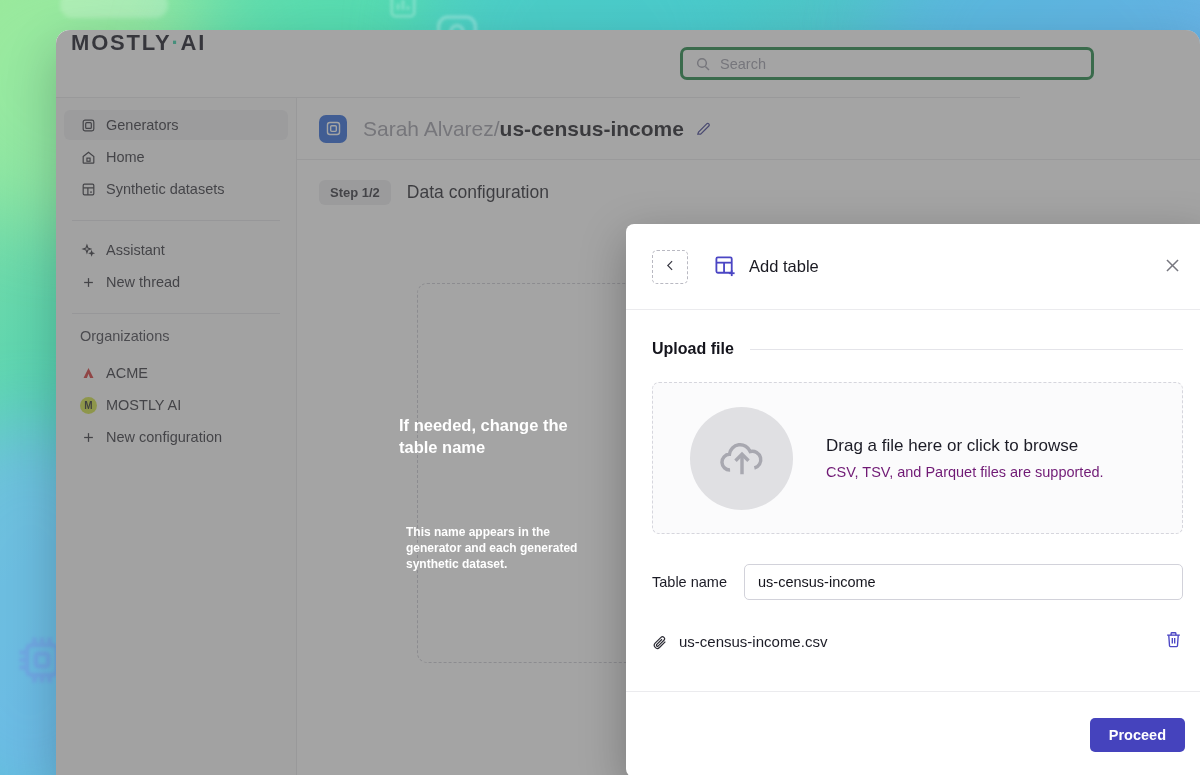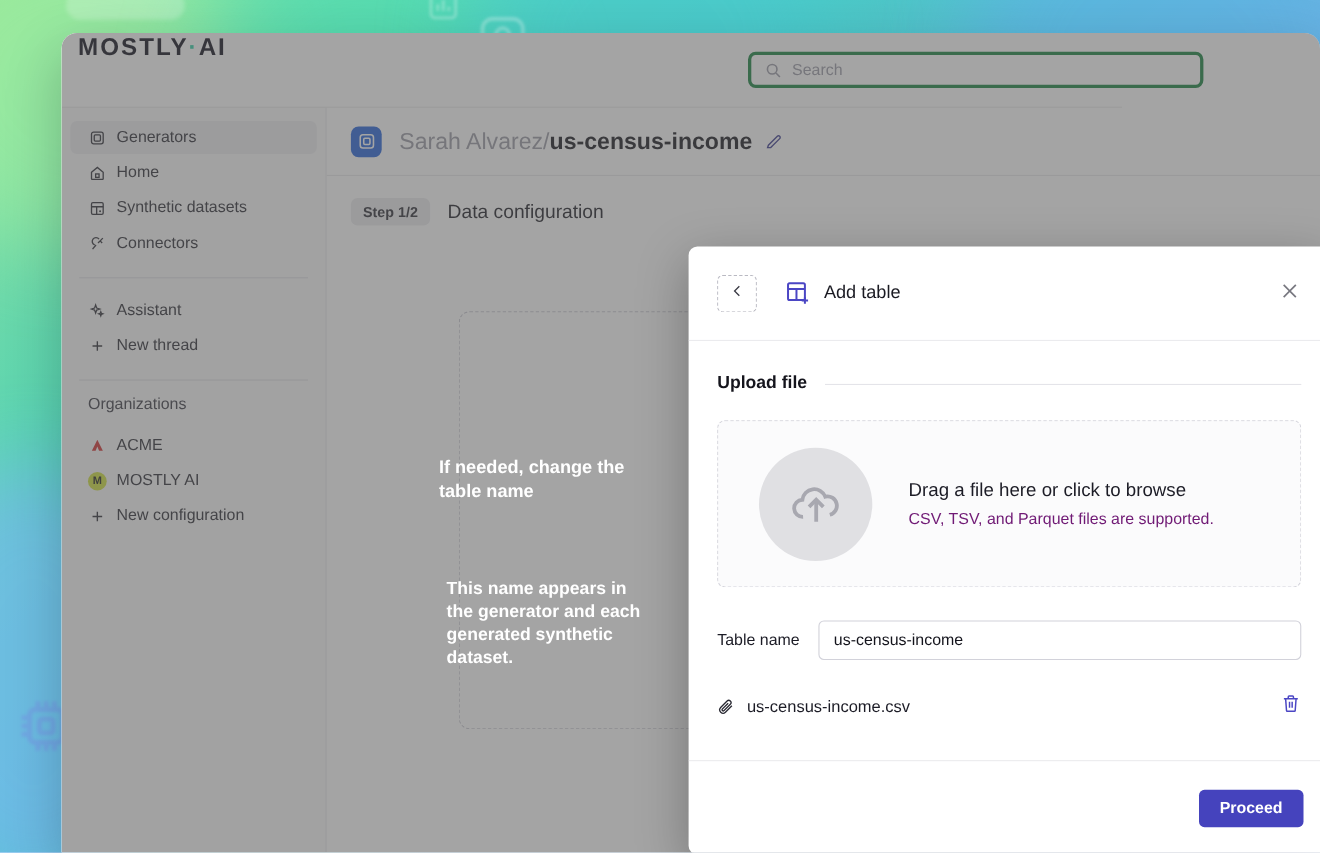--- a/index.html
+++ b/index.html
@@ -217,21 +217,21 @@
 
   
   .callout {
     position: absolute;
     z-index: 50;
     color: #ffffff;
     font-weight: bold;
     line-height: 1.32;
   }
   .callout.c1 { left: 343px; top: 385px; font-size: 16.5px; width: 205px; }
-  .callout.c2 { left: 350px; top: 495px; font-size: 16px; width: 190px; }
+  .callout.c2 { left: 350px; top: 495px; font-size: 12px; width: 190px; }
 
   
   .modal {
     position: absolute;
     left: 570px; top: 194px;
     width: 583px; height: 553px;
     background: #ffffff;
     border-radius: 8px;
     box-shadow: 0 14px 46px rgba(0,0,0,.28);
     z-index: 60;
@@ -453,31 +453,20 @@
         <svg width="15" height="15" viewBox="0 0 24 24" fill="none" stroke="currentColor" stroke-width="1.9">
           <rect x="3.5" y="3.5" width="17" height="17" rx="2"></rect>
           <line x1="3.5" y1="9.5" x2="20.5" y2="9.5"></line>
             <line x1="11" y1="9.5" x2="11" y2="20.5"></line>
           <circle cx="16" cy="16" r="1.4" fill="currentColor" stroke="none"></circle>
         </svg>
       </span>
       <span>Synthetic datasets</span>
     </div>
 
-    <div class="nav-item">
-      <span class="ico">
-        <svg width="15" height="15" viewBox="0 0 24 24" fill="none" stroke="currentColor" stroke-width="1.9">
-          <path d="M14.5 5.5a5.5 5.5 0 1 0-6.3 8.4"></path>
-          <line x1="13" y1="11" x2="20" y2="4"></line>
-          <line x1="16" y1="8" x2="19" y2="11"></line>
-          <line x1="10" y1="14" x2="5" y2="20"></line>
-        </svg>
-      </span>
-      <span>Connectors</span>
-    </div>
 
     <div class="nav-sep"></div>
 
     <div class="nav-item">
       <span class="ico">
         <svg width="15" height="15" viewBox="0 0 24 24" fill="none" stroke="currentColor" stroke-width="1.8">
           <path d="M9.5 3.5 11 8l4.5 1.5L11 11l-1.5 4.5L8 11 3.5 9.5 8 8z"></path>
           <path d="M17 13.5l.8 2.2 2.2.8-2.2.8-.8 2.2-.8-2.2-2.2-.8 2.2-.8z"></path>
         </svg>
       </span>

